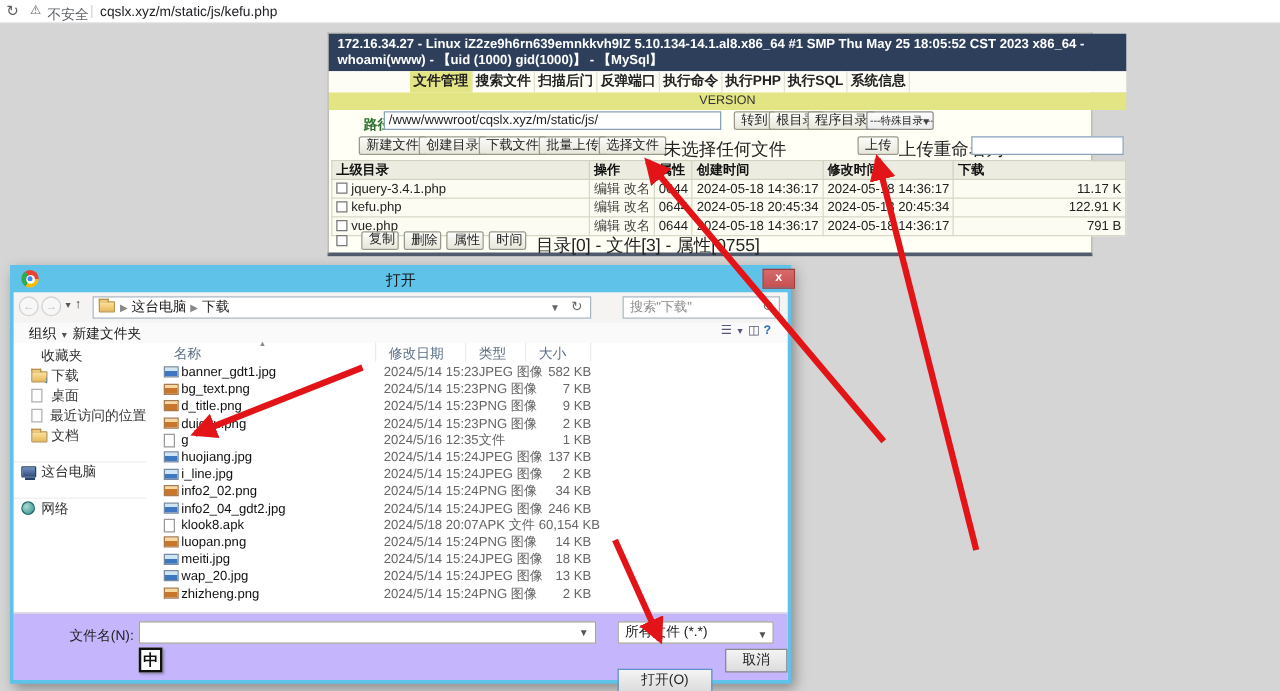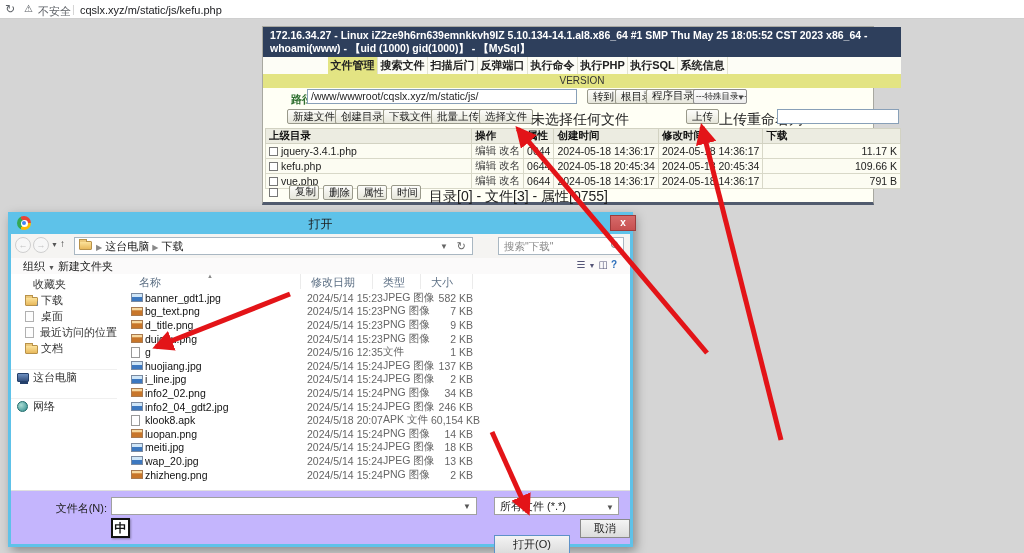--- a/index.html
+++ b/index.html
@@ -157,21 +157,21 @@
         <div class="ws-tab">
           <span>系统信息</span>
         </div>
       </div>
     <div class="ws-version">VERSION</div>
 
     <div class="ws-label" style="left:28px;top:65px;">路径</div>
     <div class="ws-input" style="left:44px;top:62px;width:270px;height:15px;line-height:13px;">/www/wwwroot/cqslx.xyz/m/static/js/</div>
     <div class="ws-btn" style="left:324px;top:62px;">转到</div>
     <div class="ws-btn" style="left:352px;top:62px;">根目录</div>
-    <div class="ws-btn" style="left:383px;top:62px;font-family:Liberation Serif, serif;">程序目录</div>
+    <div class="ws-btn" style="left:383px;top:62px;">程序目录</div>
     <div class="ws-select" style="left:430px;top:62px;width:54px;">
       <span>---特殊目录---</span>
       <span class="car">▼</span>
     </div>
 
     <div>
 
         <div class="ws-btn fab" style="left: 24px; top: 82px;">新建文件</div>
 
         <div class="ws-btn fab" style="left: 72px; top: 82px;">创建目录</div>
@@ -208,21 +208,21 @@
             <td>2024-05-18 14:36:17</td>
             <td class="dl">11.17 K</td>
           </tr>
 
           <tr>
             <td><span class="cbx"></span><span>kefu.php</span></td>
             <td><span class="ws-ops">编辑 改名</span></td>
             <td>0644</td>
             <td>2024-05-18 20:45:34</td>
             <td>2024-05-18 20:45:34</td>
-            <td class="dl">109.66 K</td>
+            <td class="dl">122.91 K</td>
           </tr>
 
           <tr>
             <td><span class="cbx"></span><span>vue.php</span></td>
             <td><span class="ws-ops">编辑 改名</span></td>
             <td>0644</td>
             <td>2024-05-18 14:36:17</td>
             <td>2024-05-18 14:36:17</td>
             <td class="dl">791 B</td>
           </tr>

